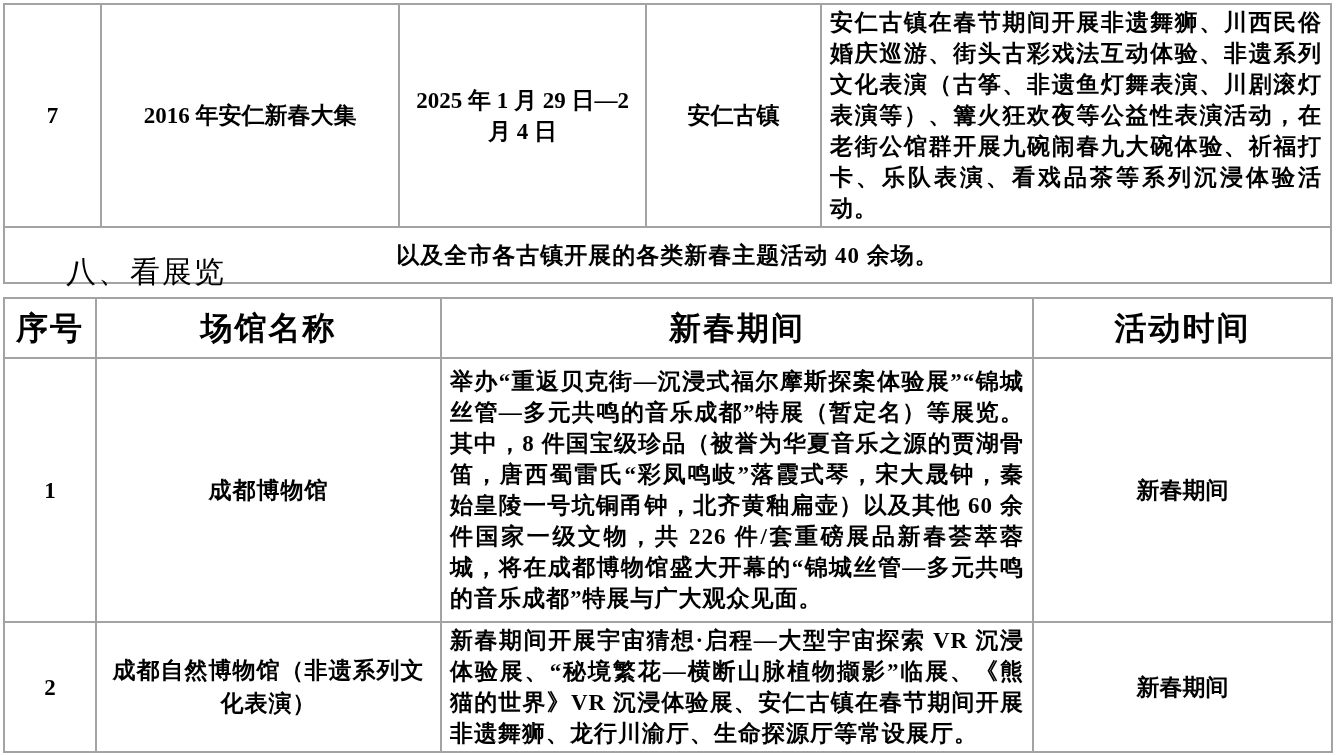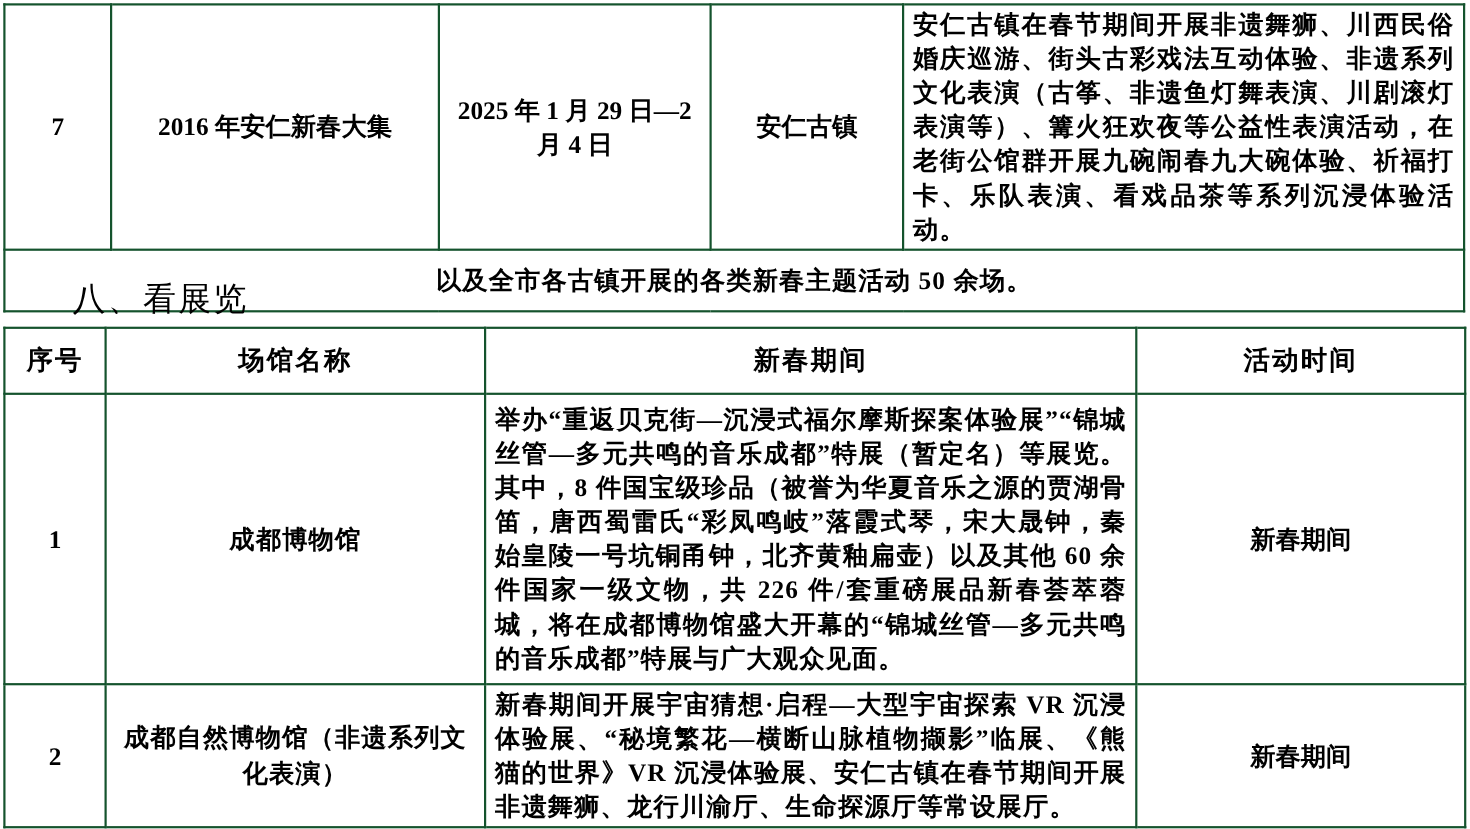--- a/index.html
+++ b/index.html
@@ -16,21 +16,21 @@
     color: #000000;
     font-family: "Liberation Serif", serif;
   }
   table {
     position: absolute;
     border-collapse: collapse;
     table-layout: fixed;
     background: #ffffff;
   }
   td, th {
-    border: 2px solid #14532d;
+    border: 2px solid #a3a3a3;
     font-weight: bold;
     text-align: center;
     vertical-align: middle;
     padding: 0 6px;
     font-size: 23px;
     line-height: 31px;
     overflow: hidden;
   }
   
   .t1 {
@@ -64,22 +64,22 @@
     letter-spacing: 2px;
     color: #000000;
   }
   
   .t2 {
     left: 3px;
     top: 297px;
     width: 1330px;
   }
   .t2 th {
-    font-family: Liberation Serif, serif;
-    font-size: 24px;
+    font-family: Liberation Sans, sans-serif;
+    font-size: 32px;
     height: 58px;
     letter-spacing: 2px;
     border-radius: 20px;
   }
   .t2 .row-exhibit-1 { height: 264px; }
   .t2 .row-exhibit-2 { height: 127px; }
   .t2 .cell-venue {
     letter-spacing: 1px;
     line-height: 33px;
     padding: 0 14px;
@@ -101,21 +101,21 @@
     </colgroup>
     <tbody>
       <tr class="row-event">
         <td>7</td>
         <td>2016 年安仁新春大集</td>
         <td>2025 年 1 月 29 日—2 月 4 日</td>
         <td>安仁古镇</td>
         <td class="cell-content">安仁古镇在春节期间开展非遗舞狮、川西民俗婚庆巡游、街头古彩戏法互动体验、非遗系列文化表演（古筝、非遗鱼灯舞表演、川剧滚灯表演等）、篝火狂欢夜等公益性表演活动，在老街公馆群开展九碗闹春九大碗体验、祈福打卡、乐队表演、看戏品茶等系列沉浸体验活动。</td>
       </tr>
       <tr class="row-footer">
-        <td colspan="5">以及全市各古镇开展的各类新春主题活动 50 余场。</td>
+        <td colspan="5">以及全市各古镇开展的各类新春主题活动 40 余场。</td>
       </tr>
     </tbody>
   </table>
 
   <h2 class="section-heading">八、看展览</h2>
 
   <table class="t2">
     <colgroup>
       <col style="width:92px">
       <col style="width:345px">

